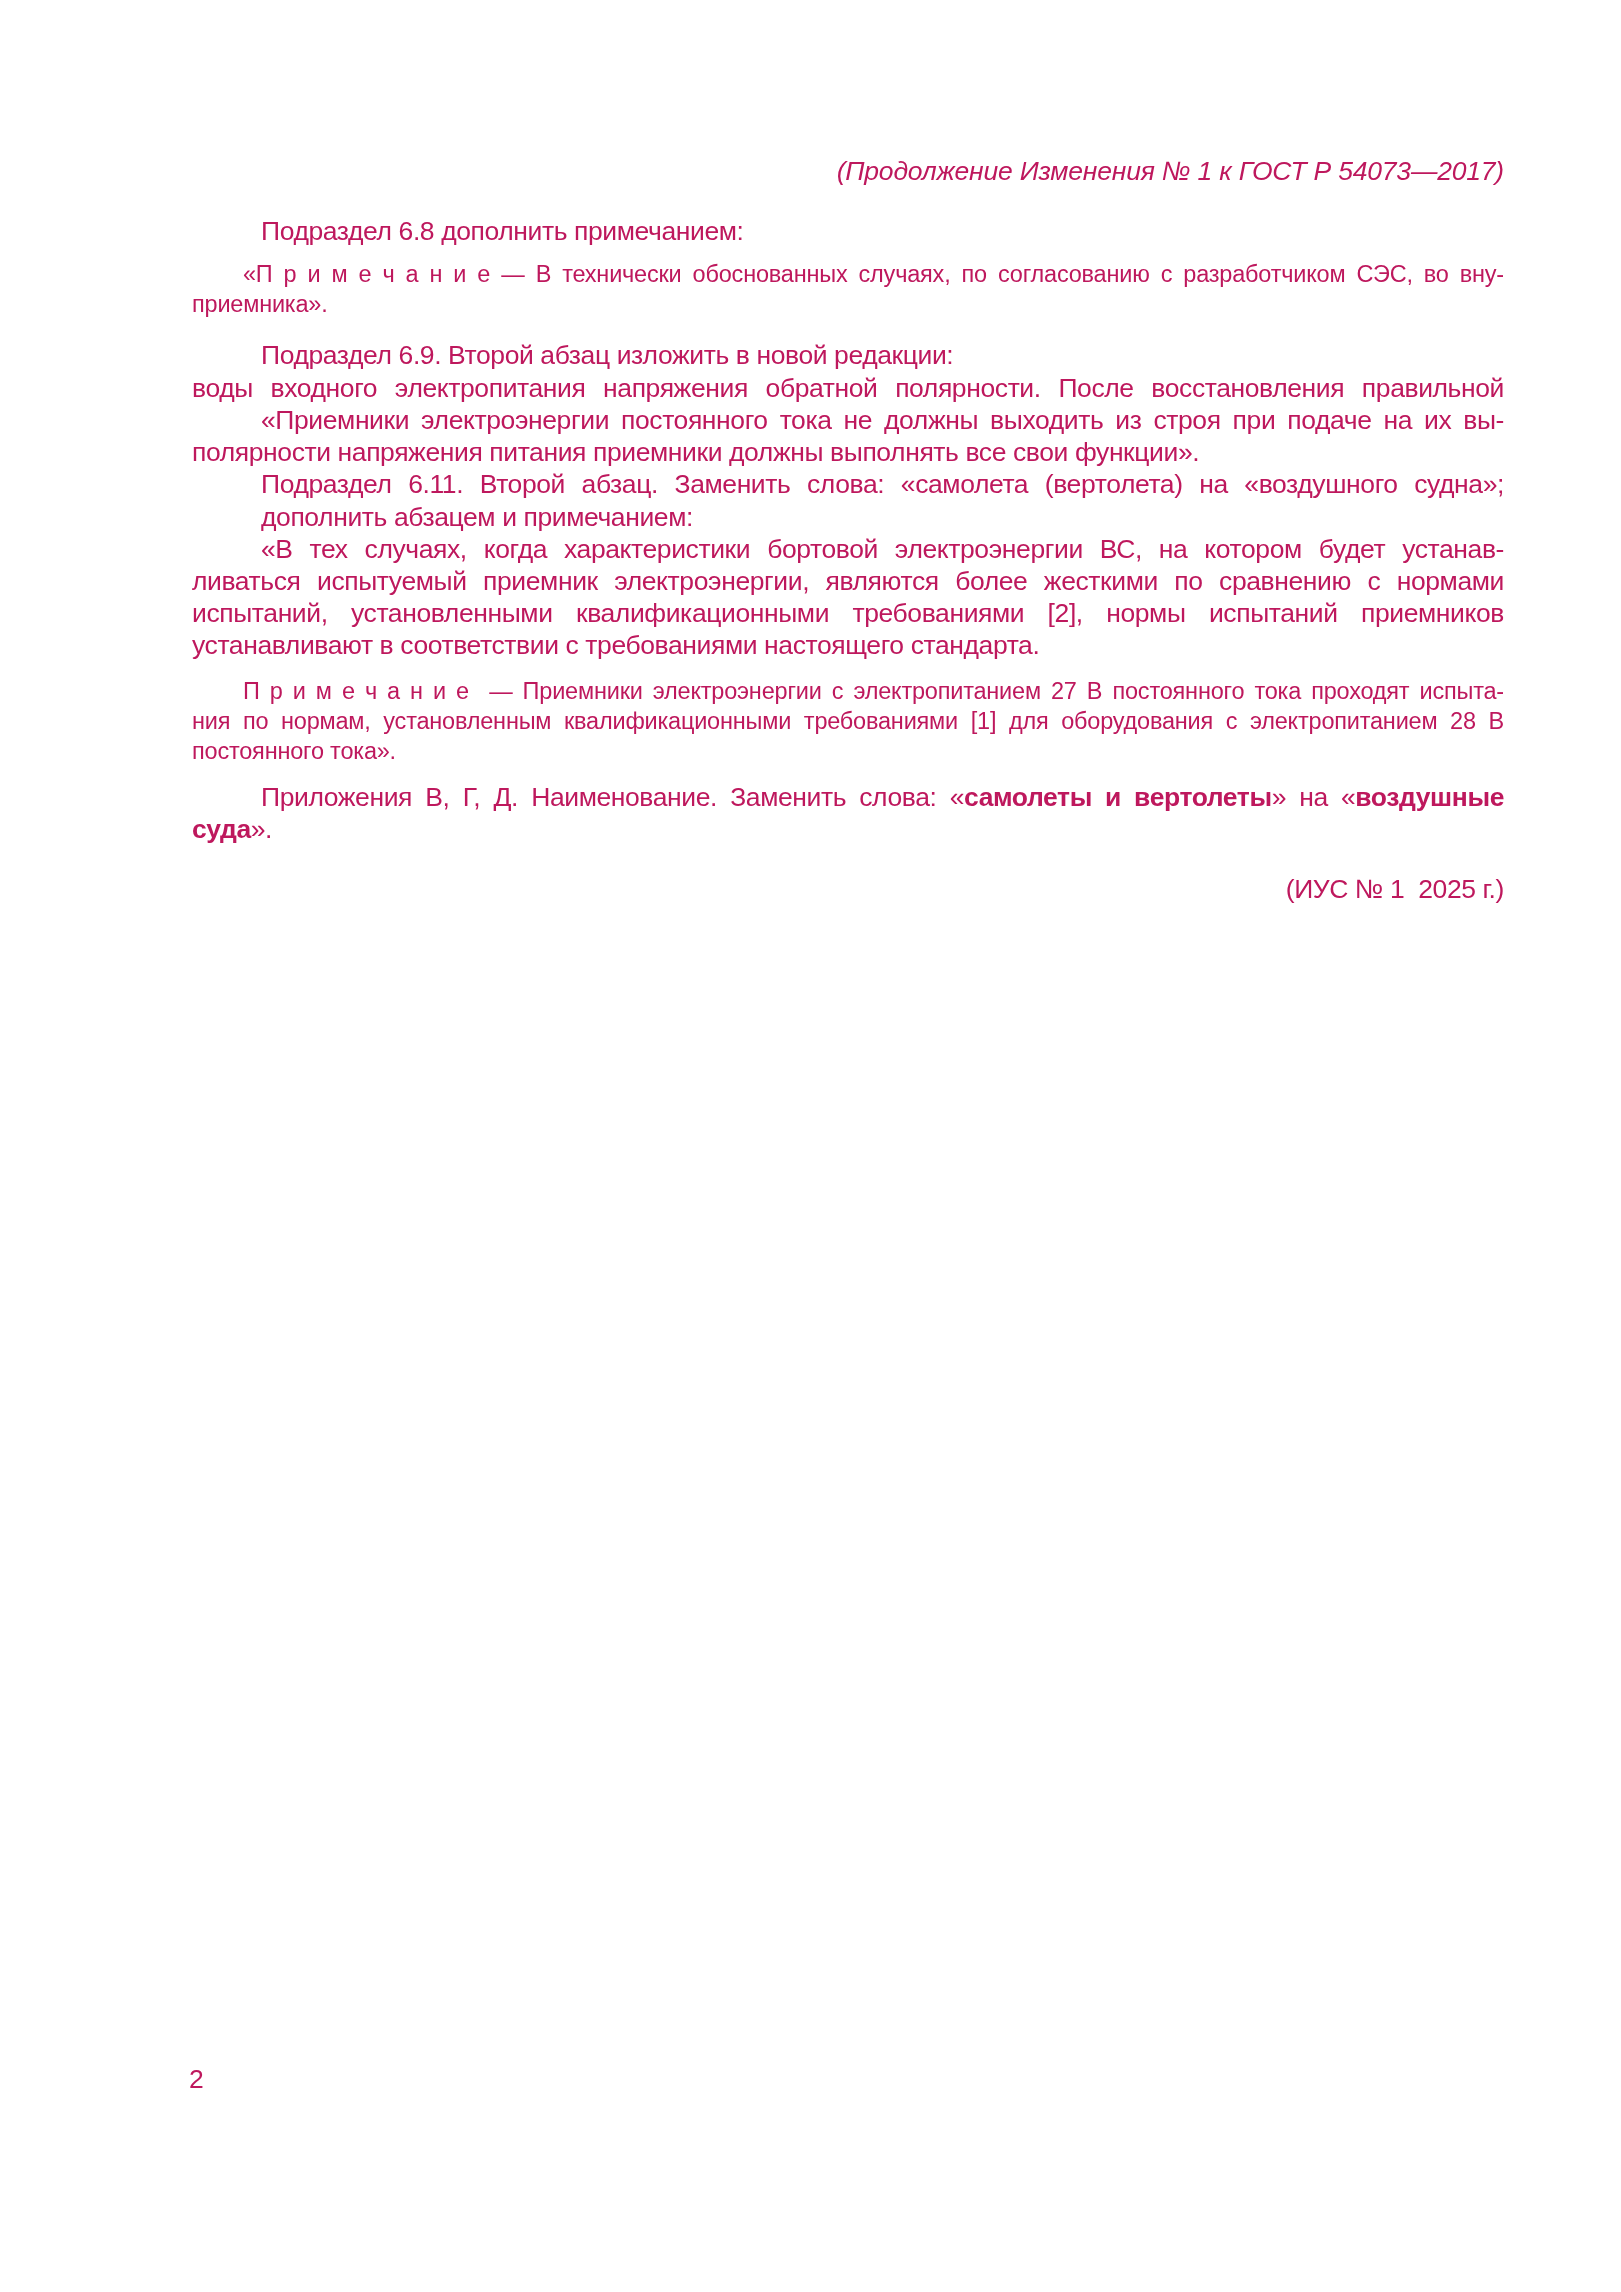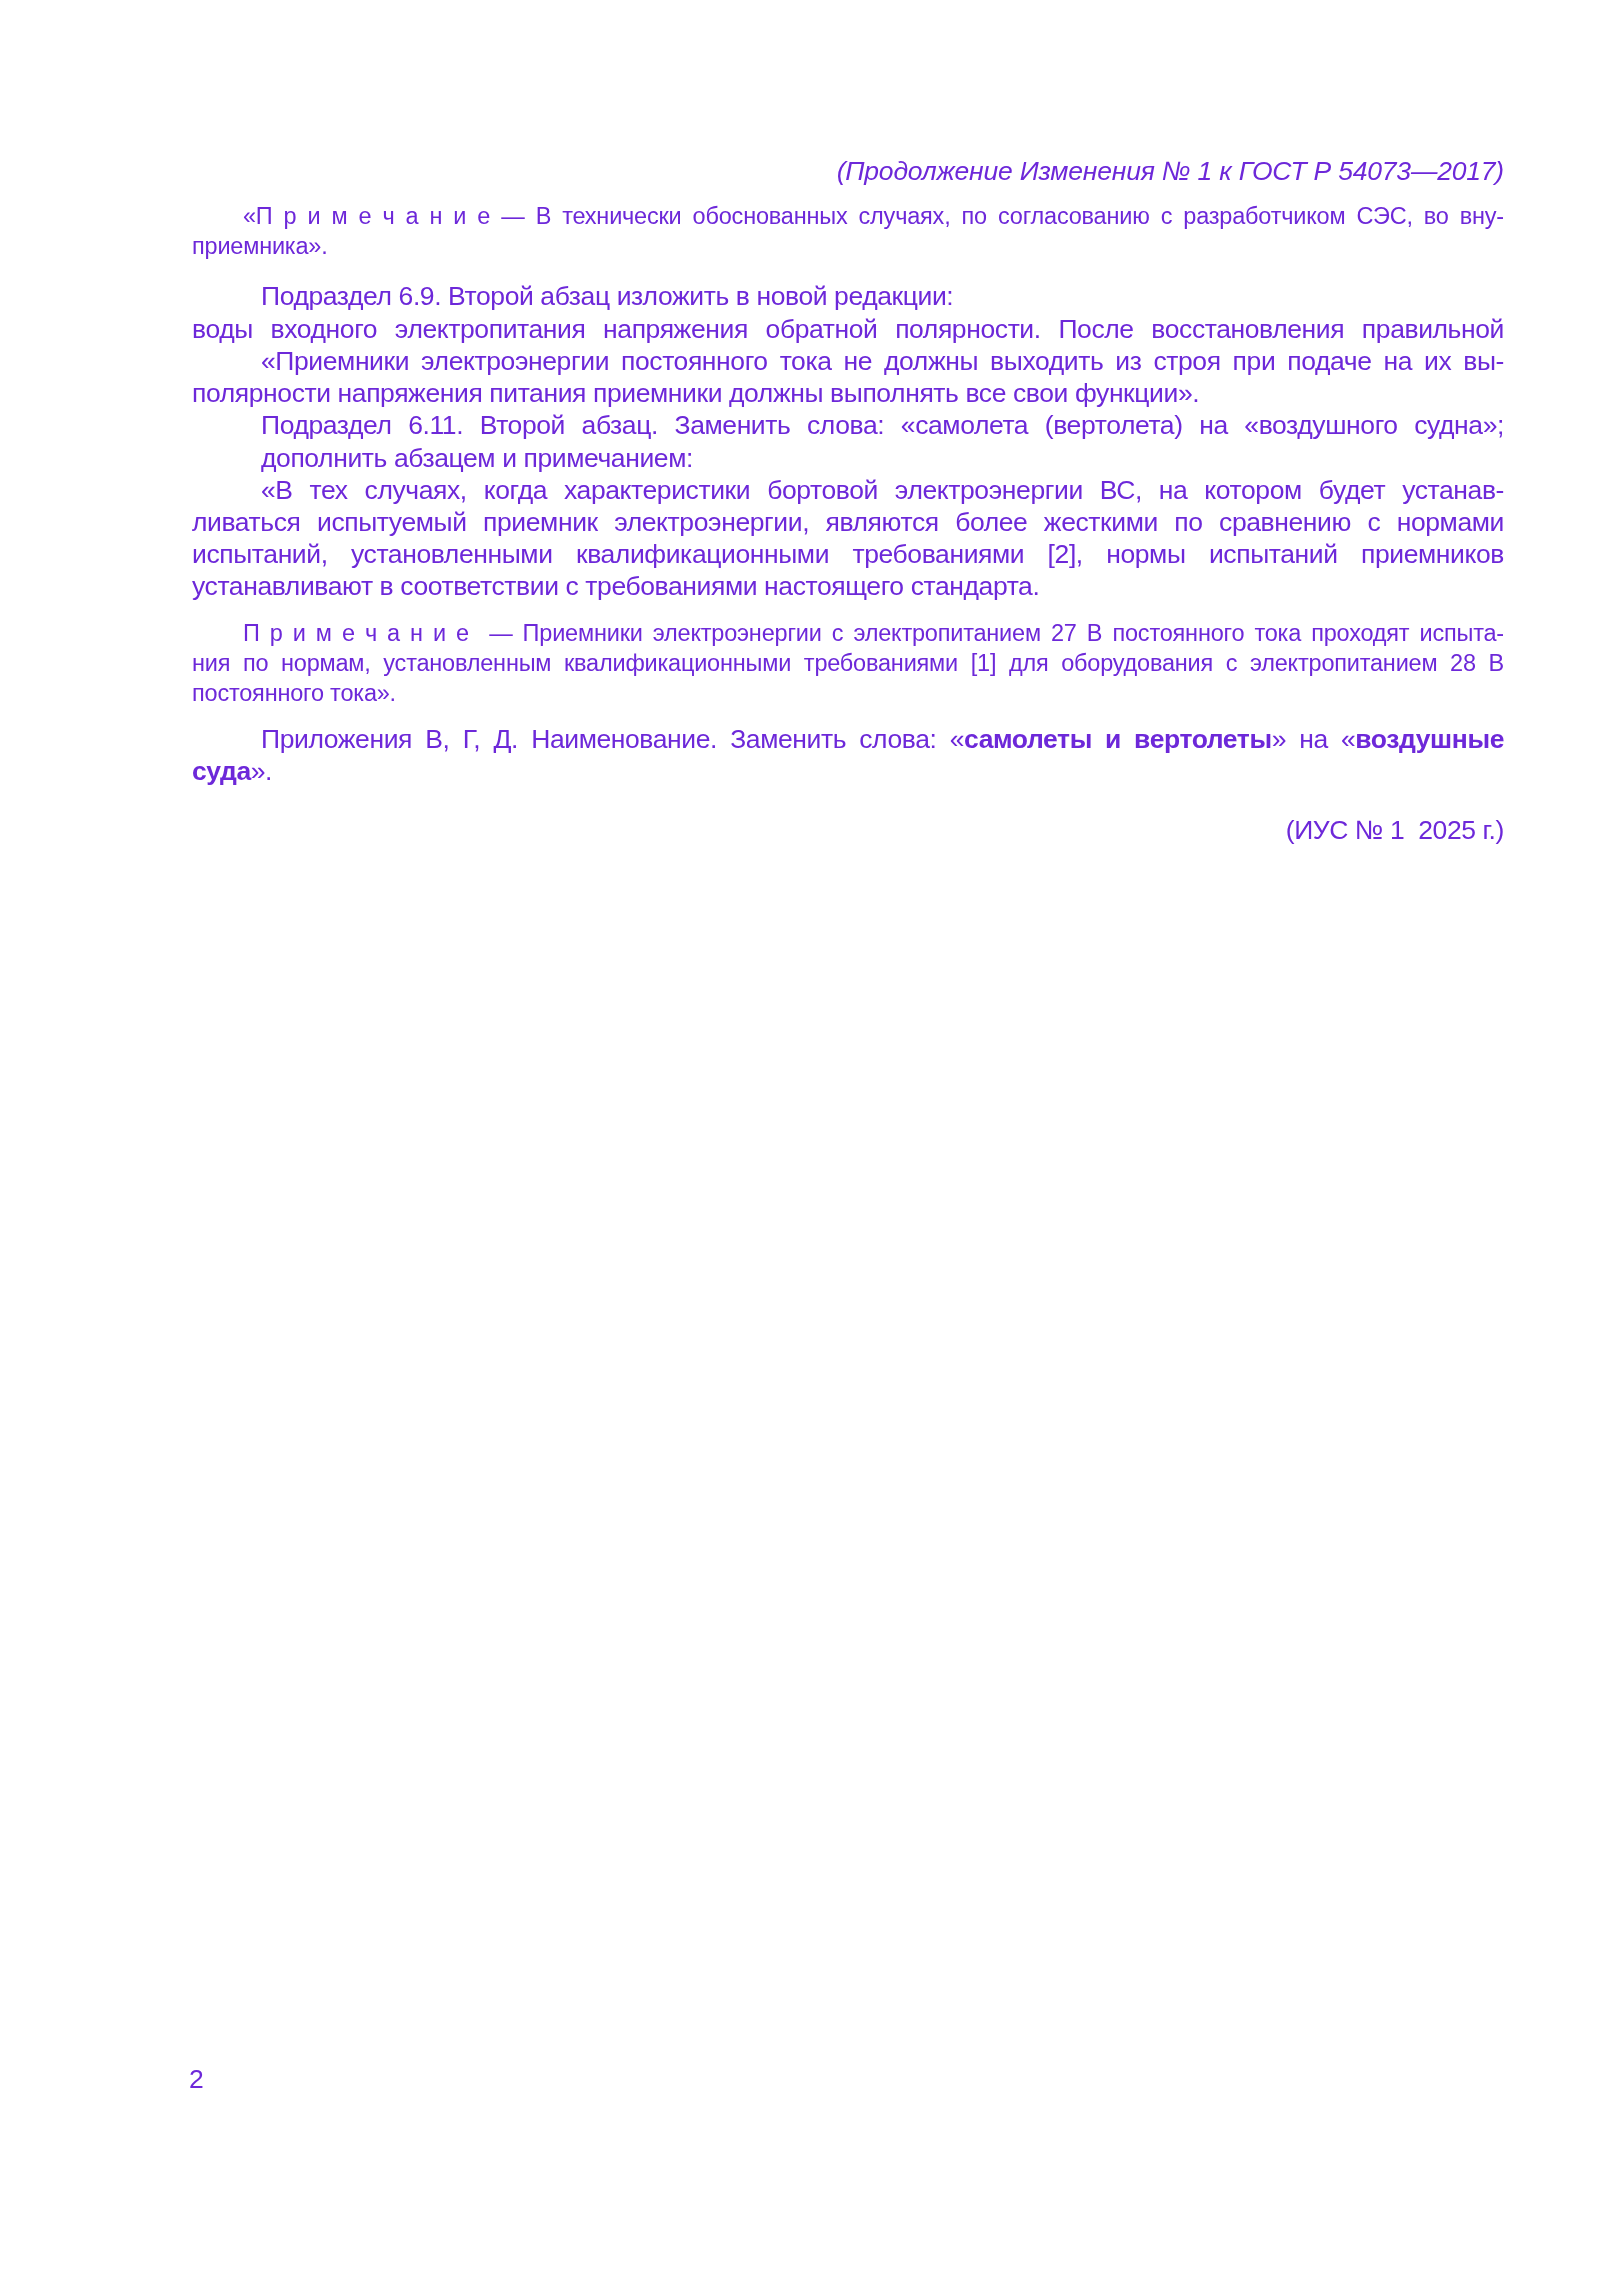--- a/index.html
+++ b/index.html
@@ -2,21 +2,21 @@
 <html lang="ru"><head>
 <meta charset="utf-8">
 <style>
   html, body { margin: 0; padding: 0; background: #ffffff; }
   .page {
     position: relative;
     width: 1621px;
     height: 2124px;
     background: #ffffff;
     font-family: "Liberation Sans", "DejaVu Sans", sans-serif;
-    color: #6d28d9;
+    color: #be185d;
     overflow: hidden;
     text-decoration: underline;
   }
   .content {
     position: absolute;
     left: 192px;
     top: 0;
     width: 1312px;
   }
   
@@ -57,20 +57,23 @@
   }
 </style>
 </head>
 <body>
 
 <div class="page">
   <div class="content">
 
     <div class="hdr">(Продолжение Изменения № 1 к ГОСТ Р 54073—2017)</div>
 
+    <div class="para mt-b">
+      <div class="ln ind">Подраздел 6.8 дополнить примечанием:</div>
+    </div>
 
     <div class="note mt-n1">
       <div class="ln ind jl">«П р и м е ч а н и е — В технически обоснованных случаях, по согласованию с разработчиком СЭС, во вну-</div>
       <div class="ln">приемника».</div>
     </div>
 
     <div class="para mt-d">
       <div class="ln ind">Подраздел 6.9. Второй абзац изложить в новой редакции:</div>
     </div>
 

